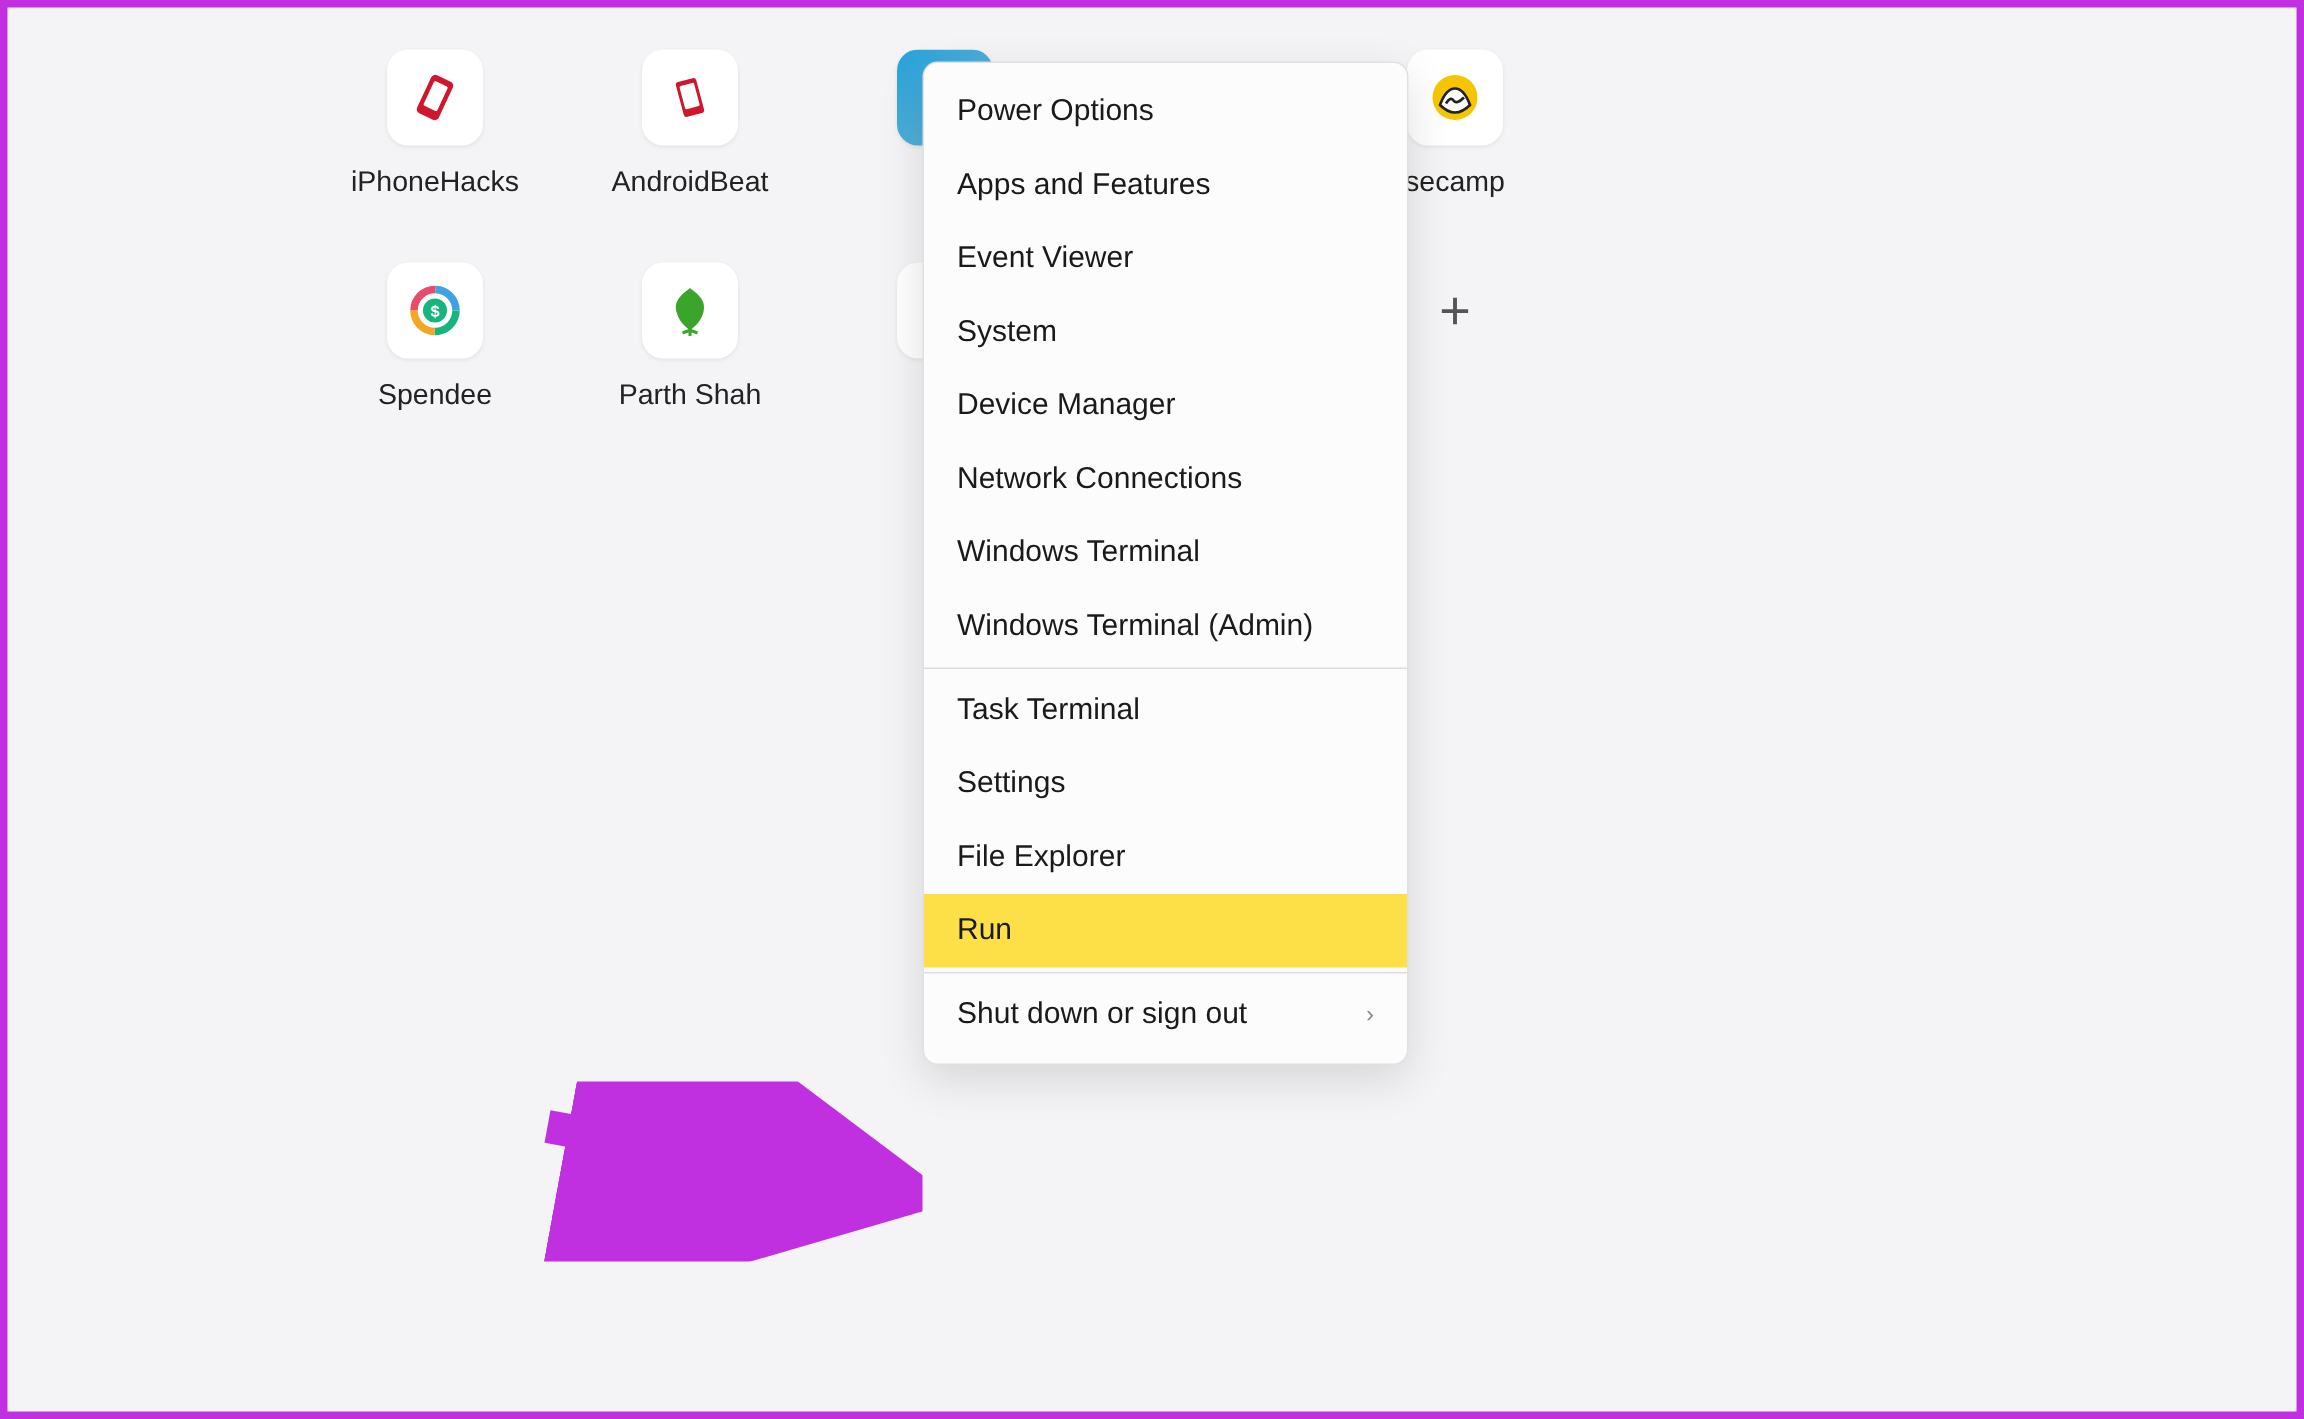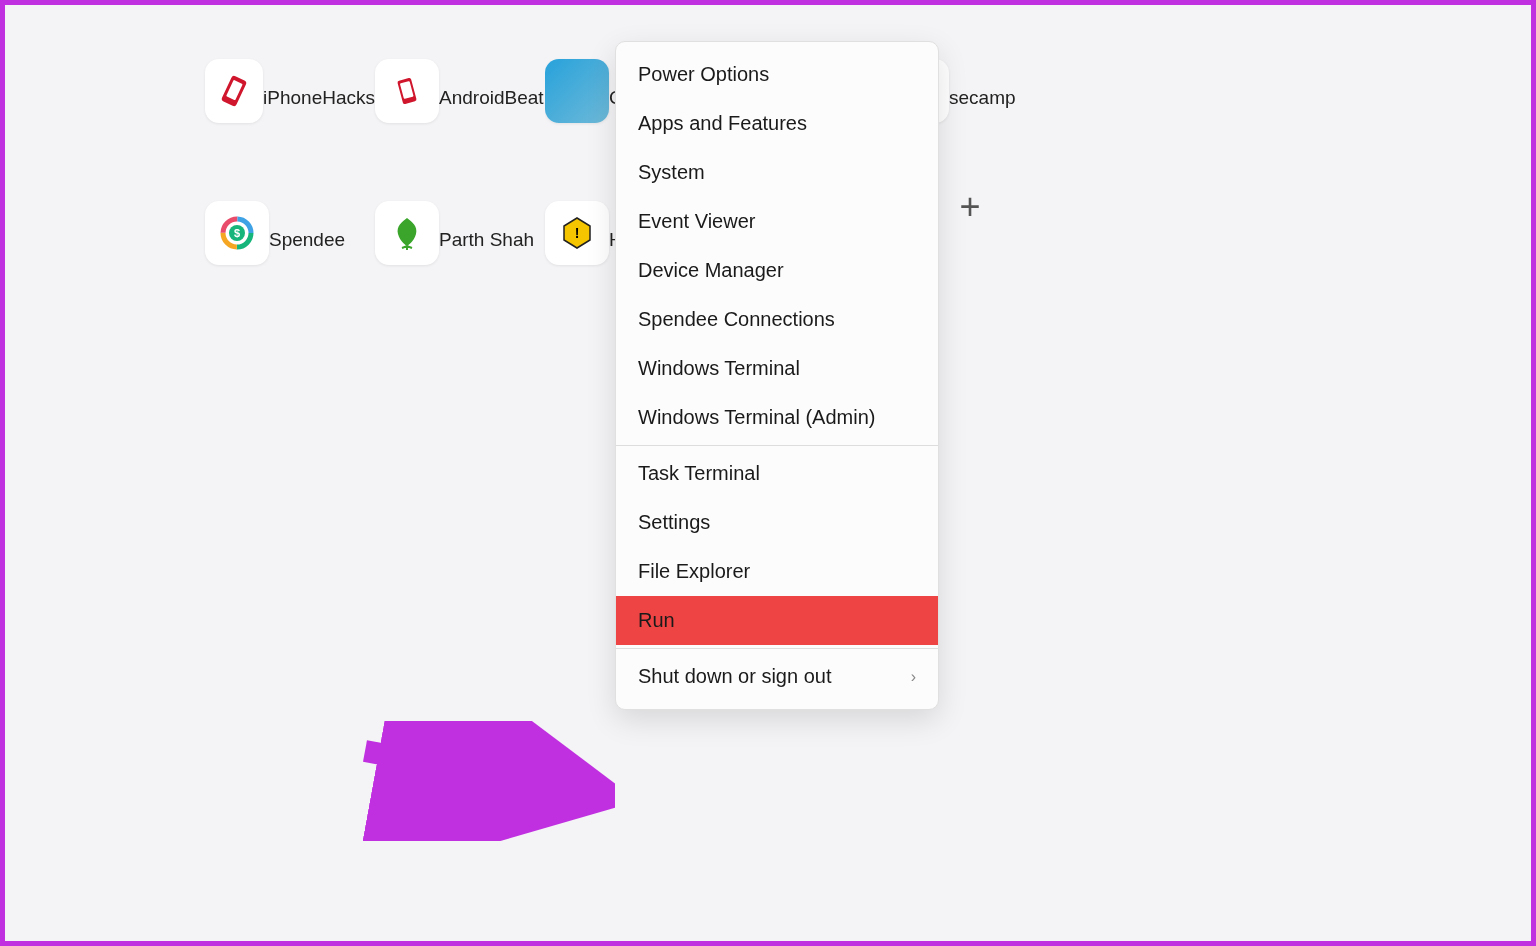--- a/index.html
+++ b/index.html
@@ -16,21 +16,21 @@
       position: absolute;
       top: 28px;
       left: 200px;
       display: grid;
       grid-template-columns: repeat(5, 170px);
       grid-template-rows: repeat(2, 130px);
       gap: 12px 0;
     }
     .app-tile {
       display: flex;
-      flex-direction: row;
+      flex-direction: column;
       align-items: center;
       justify-content: flex-start;
       cursor: pointer;
     }
     .app-icon {
       width: 64px;
       height: 64px;
       border-radius: 14px;
       background: #fff;
       box-shadow: 0 1px 3px rgba(0,0,0,0.08);
@@ -68,21 +68,21 @@
     .menu-item {
       padding: 13px 22px;
       font-size: 20px;
       color: #1a1a1a;
       cursor: pointer;
       display: flex;
       justify-content: space-between;
       align-items: center;
     }
     .menu-item.highlighted {
-      background: #ef4444;
+      background: #fde047;
     }
     .menu-divider {
       height: 1px;
       background: #ddd;
       margin: 3px 0;
     }
     .chevron { font-size: 16px; color: #888; }
     .arrow {
       position: absolute;
       left: 350px;
@@ -169,24 +169,24 @@
   </div>
   <div></div>
   <div class="plus-tile">
     <span>+</span>
   </div>
 </div>
 
 <div class="context-menu">
   <div class="menu-item">Power Options</div>
   <div class="menu-item">Apps and Features</div>
+  <div class="menu-item">Event Viewer</div>
   <div class="menu-item">System</div>
-  <div class="menu-item">Event Viewer</div>
   <div class="menu-item">Device Manager</div>
-  <div class="menu-item">Spendee Connections</div>
+  <div class="menu-item">Network Connections</div>
   <div class="menu-item">Windows Terminal</div>
   <div class="menu-item">Windows Terminal (Admin)</div>
   <div class="menu-divider"></div>
   <div class="menu-item">Task Terminal</div>
   <div class="menu-item">Settings</div>
   <div class="menu-item">File Explorer</div>
   <div class="menu-item highlighted">Run</div>
   <div class="menu-divider"></div>
   <div class="menu-item">
     <span>Shut down or sign out</span>

